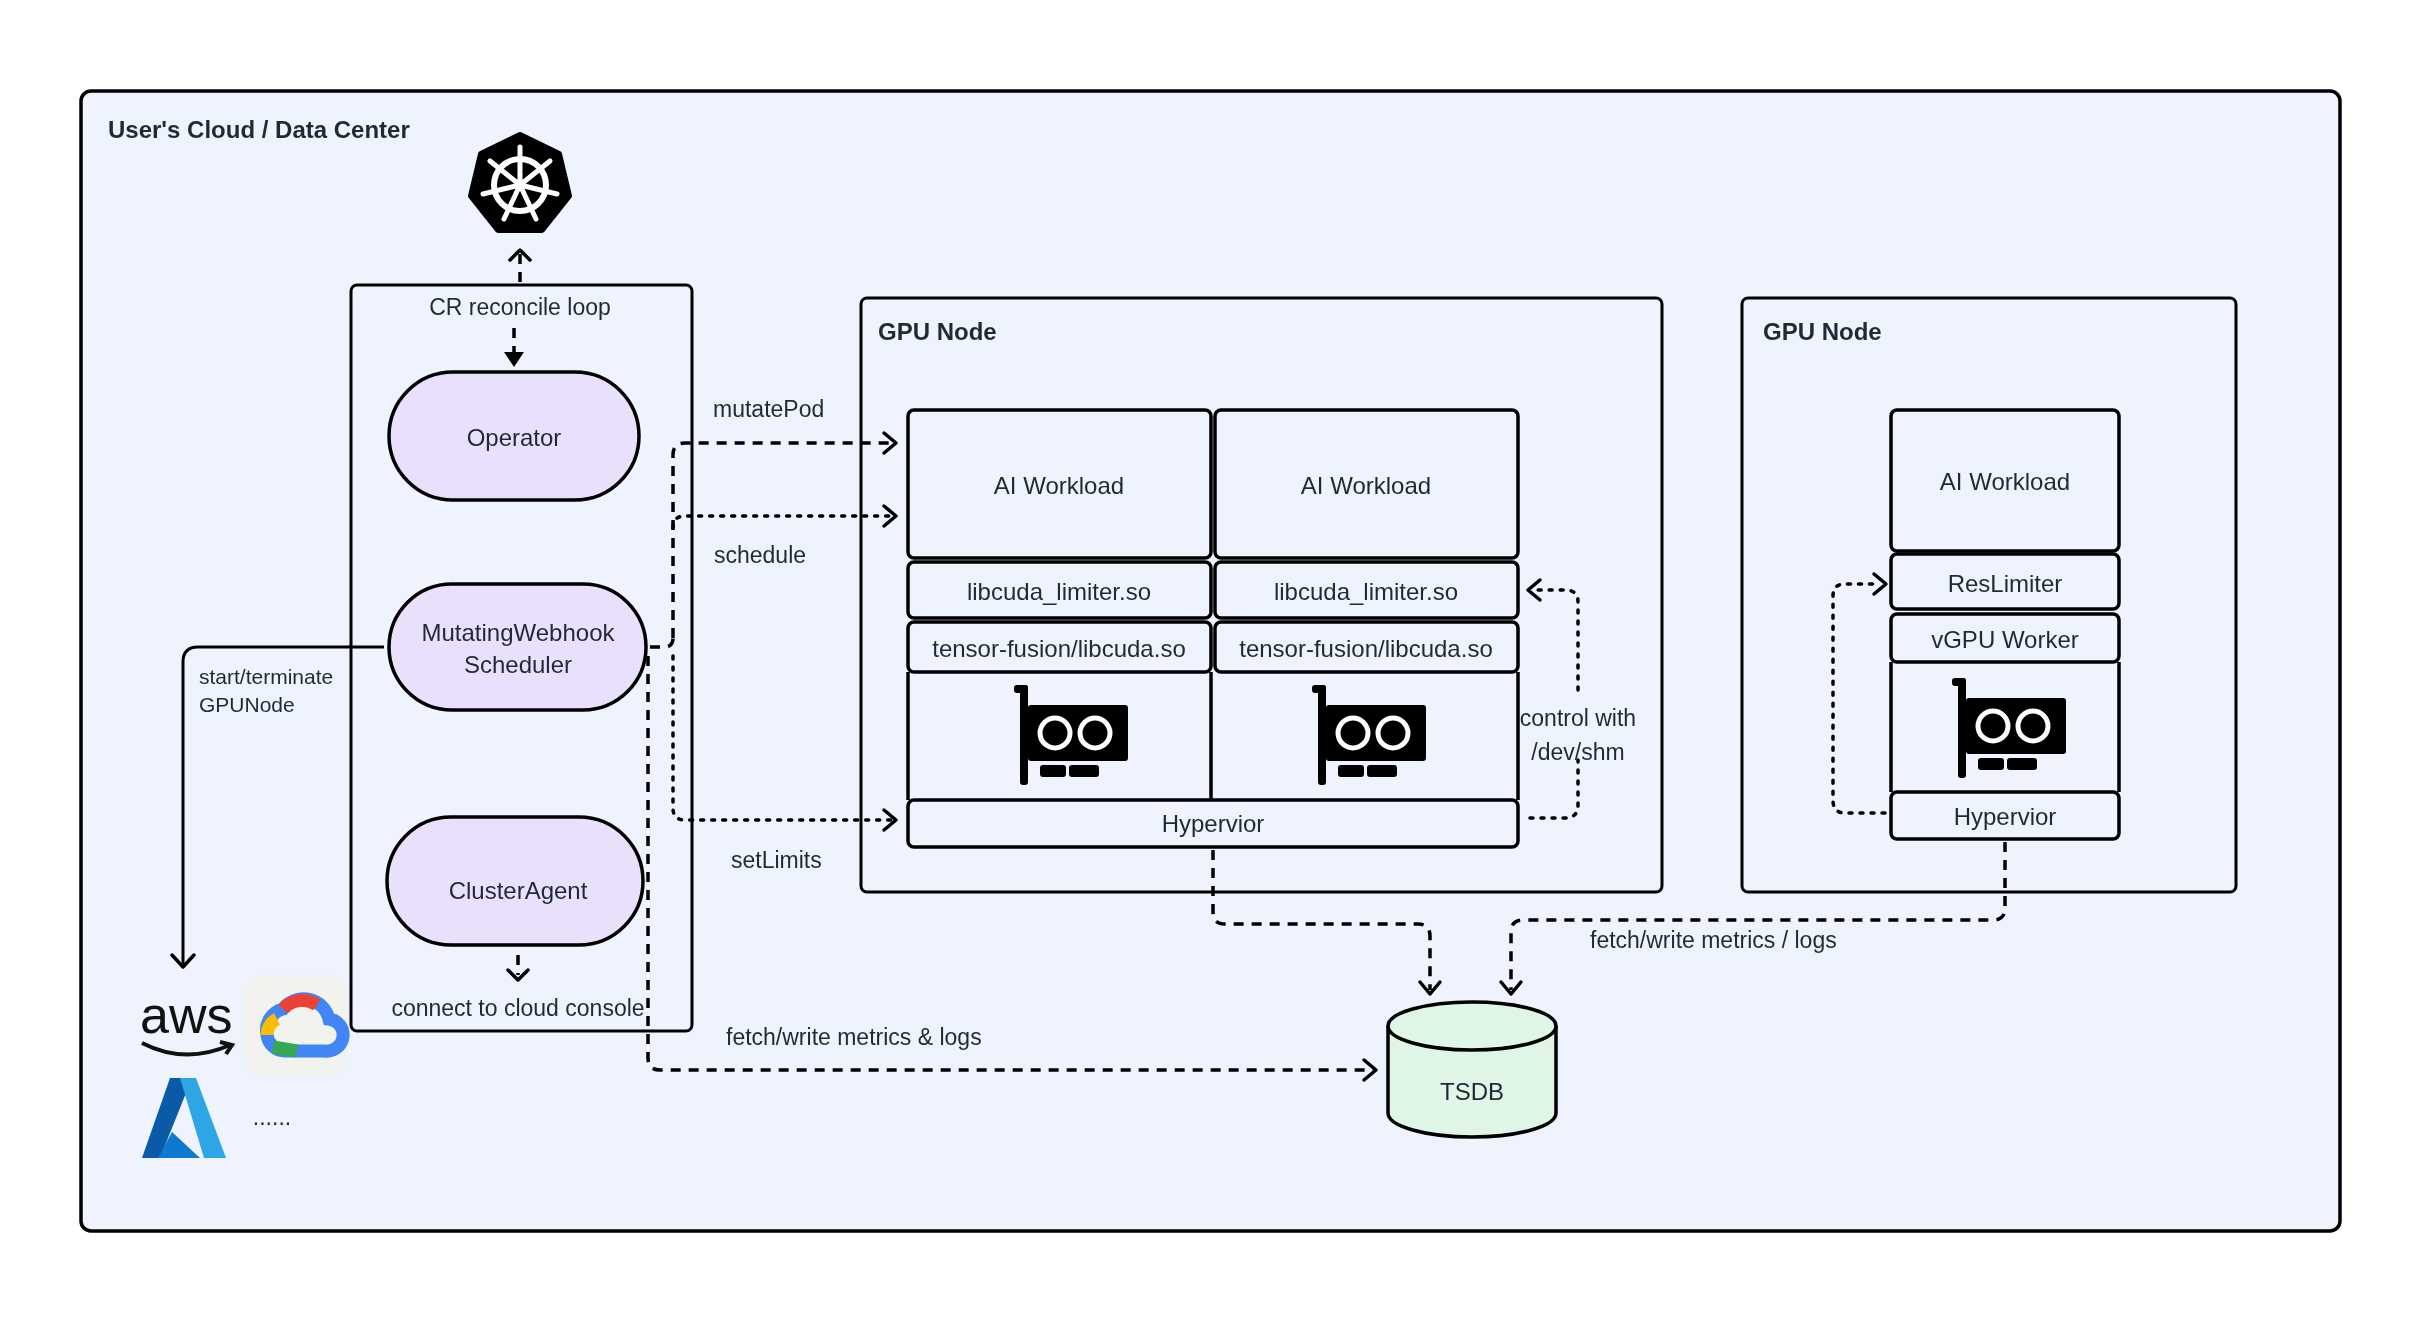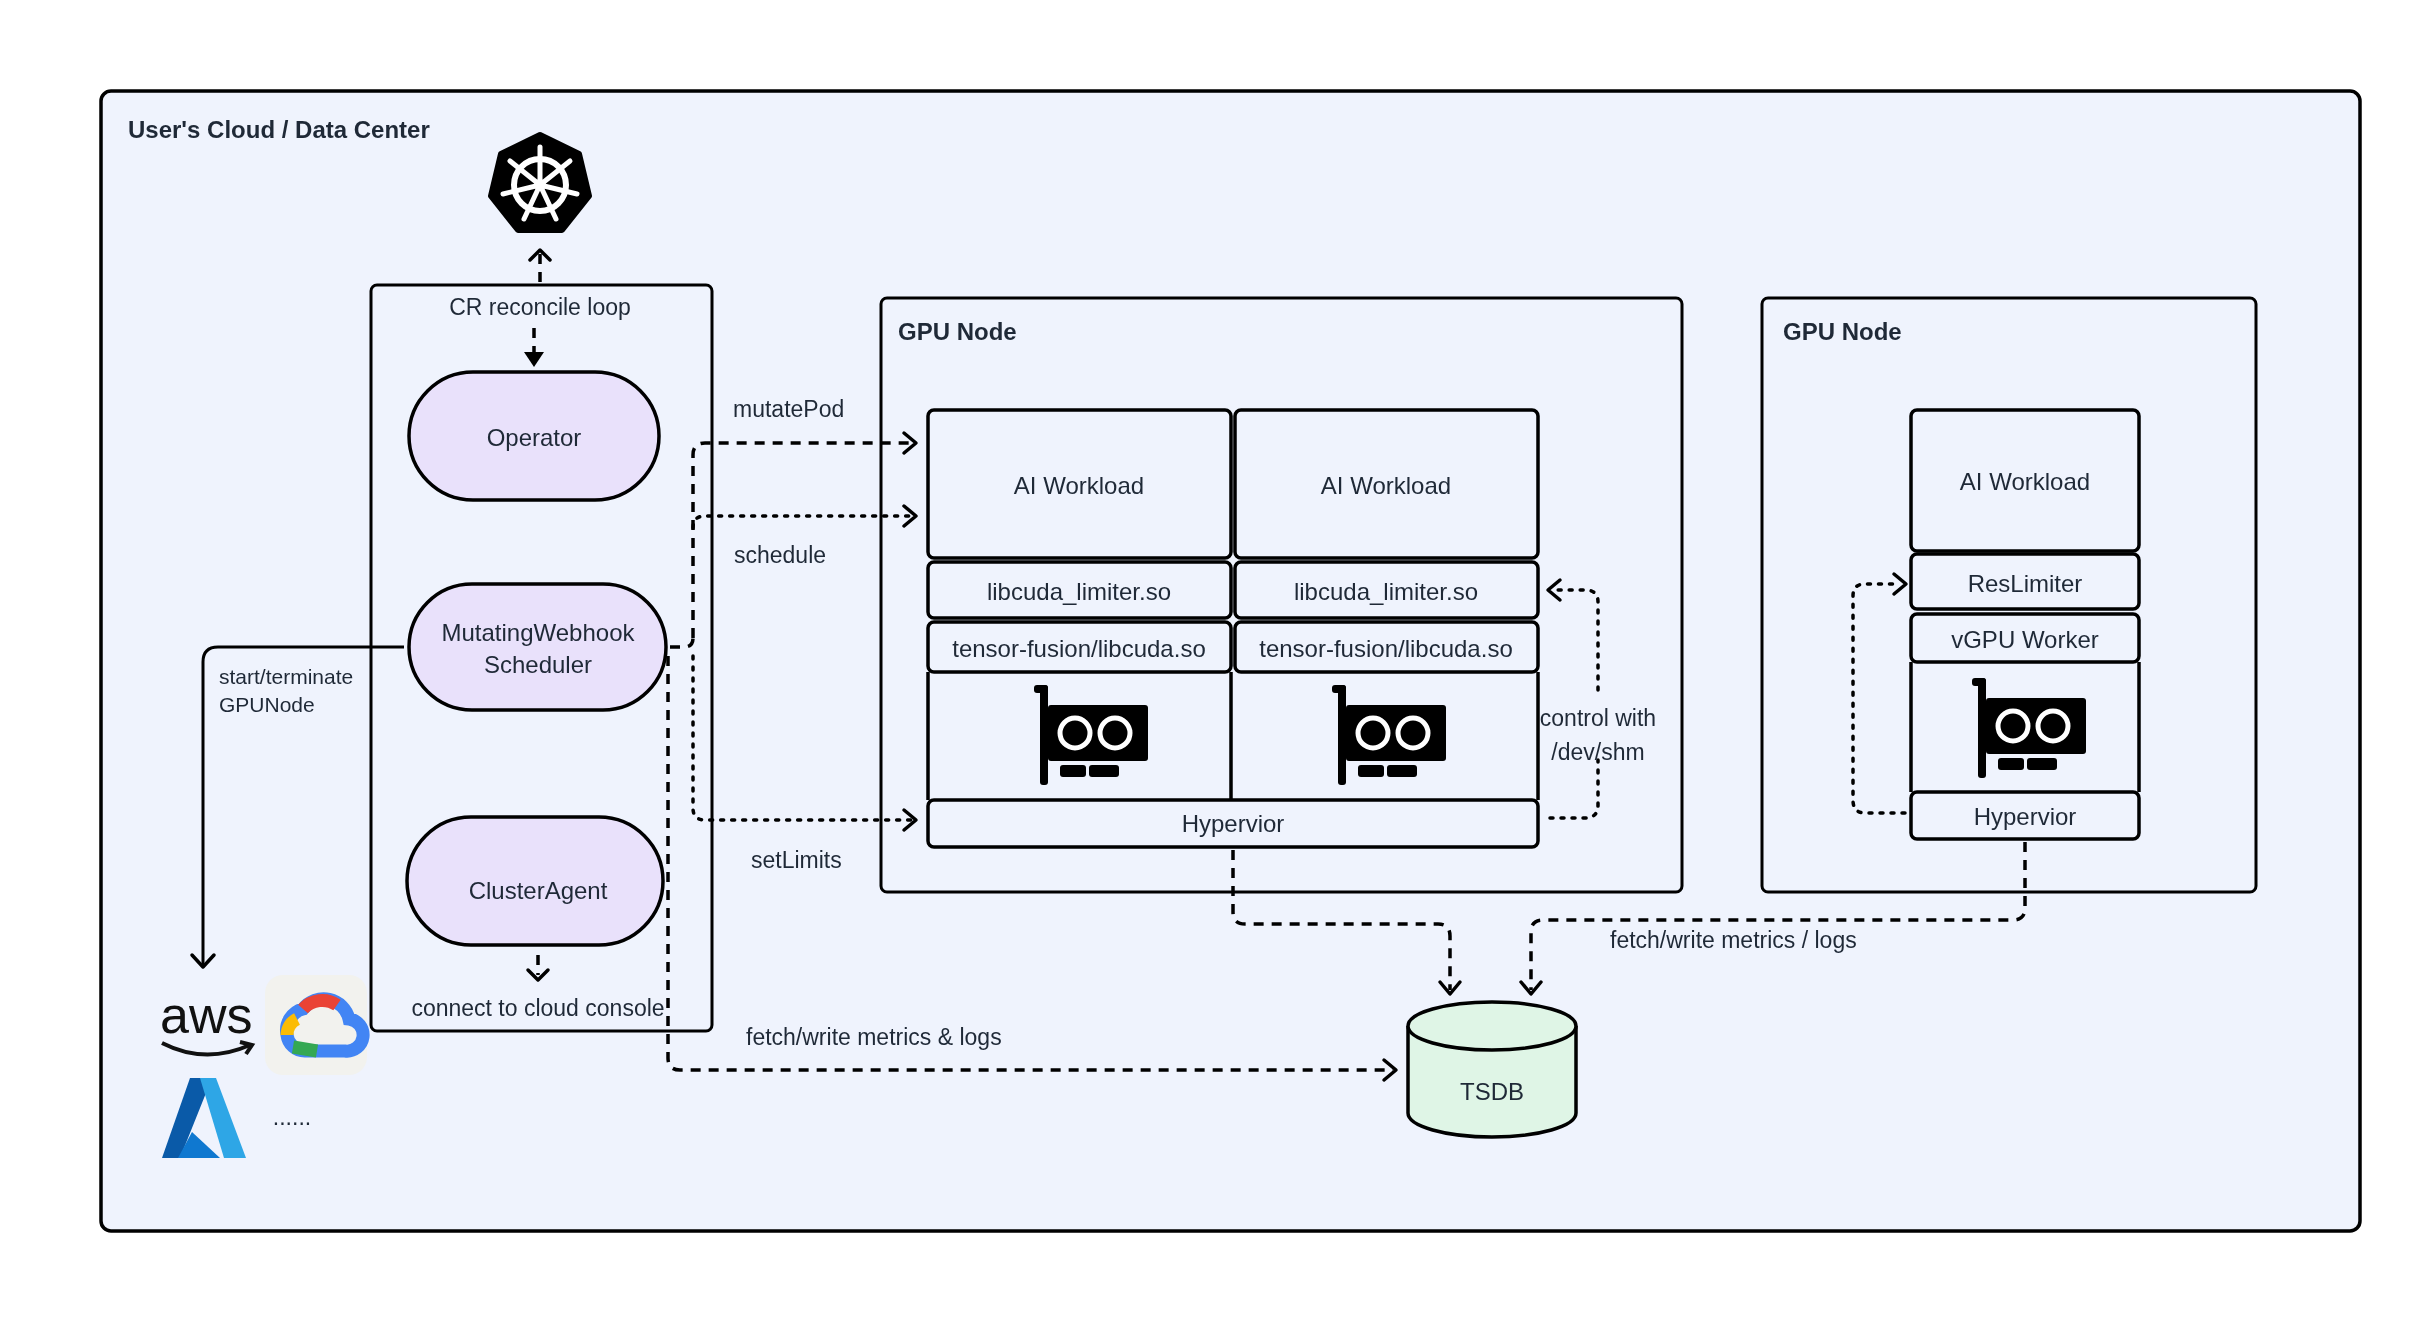--- a/index.html
+++ b/index.html
@@ -1,17 +1,17 @@
 <!DOCTYPE html>
 <html><head>
 <meta charset="utf-8">
 <style>
   html, body { margin: 0; padding: 0; background: #ffffff; }
   body { width: 2416px; height: 1322px; overflow: hidden; font-family: "Liberation Sans", "DejaVu Sans", sans-serif; }
-  #stage { position: absolute; left: 0; top: 0; width: 2232px; height: 1322px; margin-left: 20px; }
+  #stage { position: absolute; left: 0; top: 0; width: 2232px; height: 1322px; }
   svg text { font-family: "Liberation Sans", "DejaVu Sans", sans-serif; fill: #1f2937; }
   .title { font-weight: bold; font-size: 24px; }
   .label { font-size: 23px; }
   .pill-text { font-size: 24px; }
   .box-text { font-size: 24px; }
   .frame { fill: #eff3fd; stroke: #000; stroke-width: 3.5; }
   .box { fill: none; stroke: #000; stroke-width: 3; }
   .card { fill: #eff3fd; stroke: #000; stroke-width: 3.5; }
   .pill { fill: #e9e1fb; stroke: #000; stroke-width: 3.5; }
   .dash { fill: none; stroke: #000; stroke-width: 3.5; stroke-dasharray: 10 8; }

